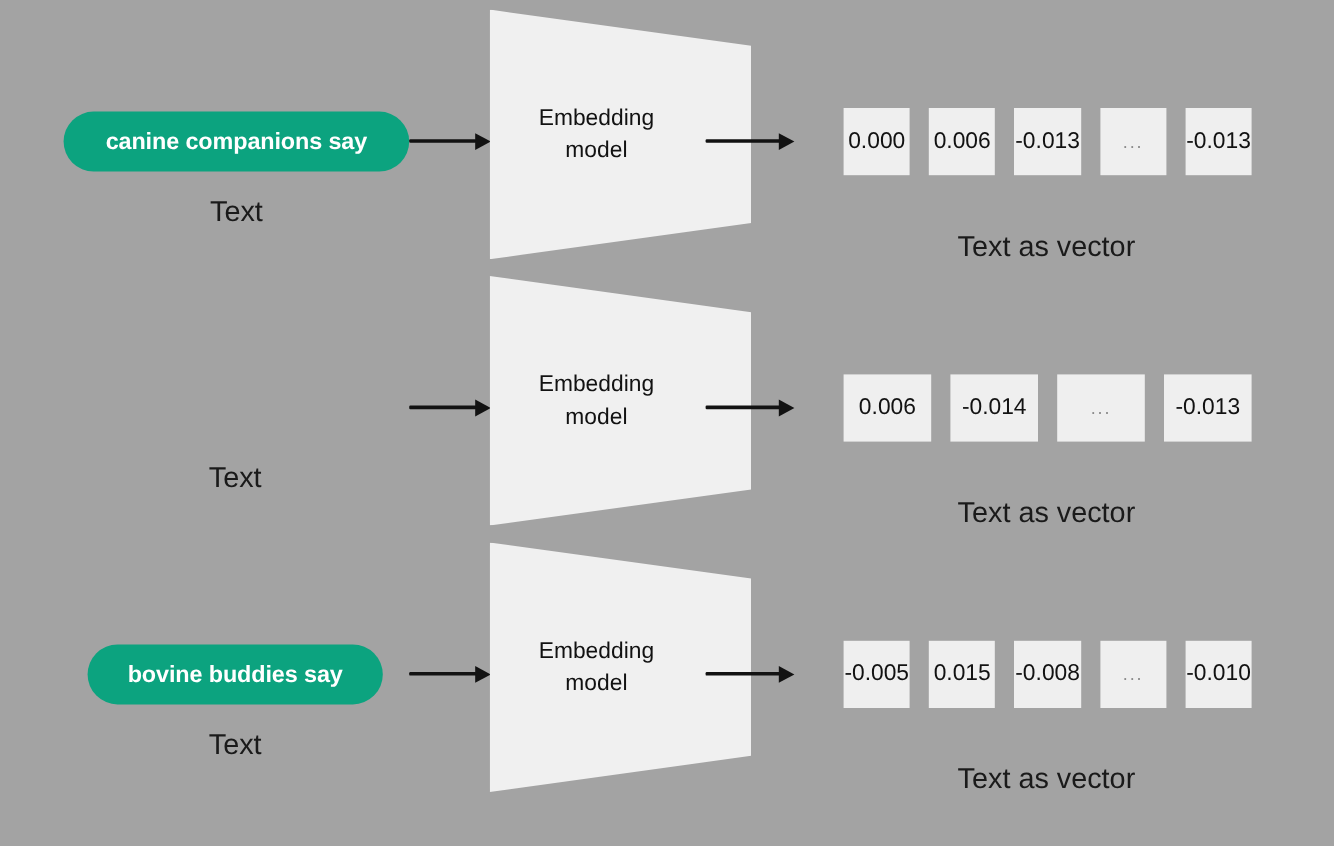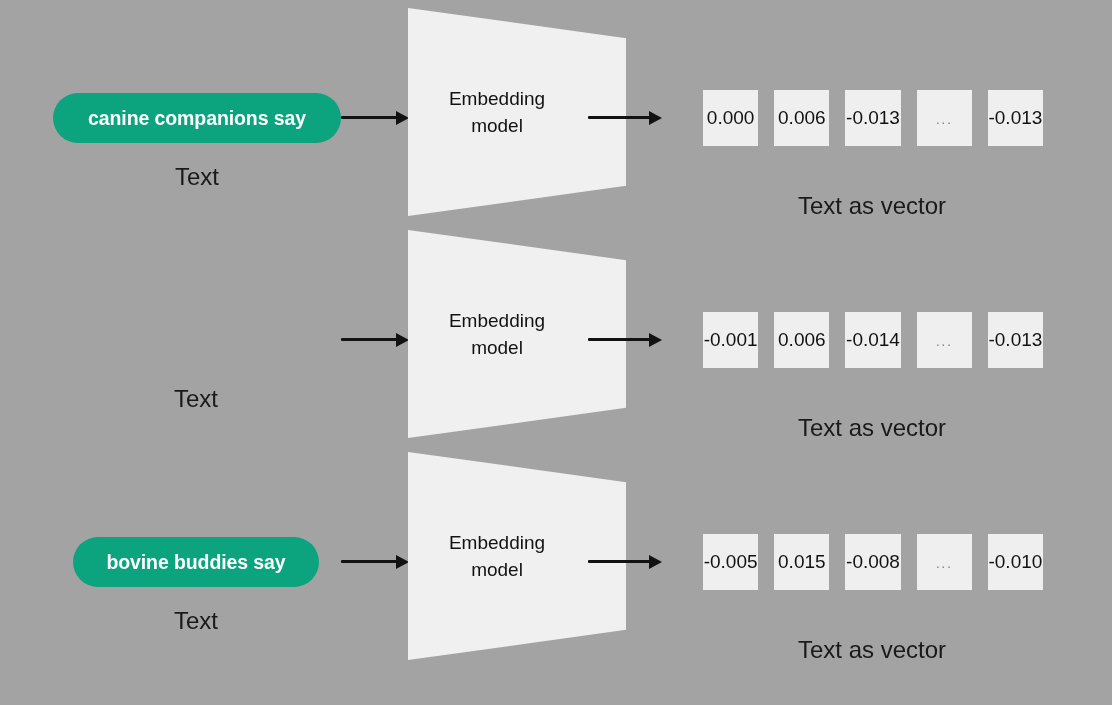--- a/index.html
+++ b/index.html
@@ -210,21 +210,20 @@
         <span>model</span>
       </div>
     </div>
 
     <div class="arrow arrow-out">
       <div class="shaft"></div>
       <div class="head"></div>
     </div>
 
     <div class="vector">
-      <div class="vcell">-0.001</div>
       <div class="vcell">0.006</div>
       <div class="vcell">-0.014</div>
       <div class="vcell ellipsis">...</div>
       <div class="vcell">-0.013</div>
     </div>
 
     <div class="caption caption-vec">Text as vector</div>
   </div>
 
   <div class="row row-3">

